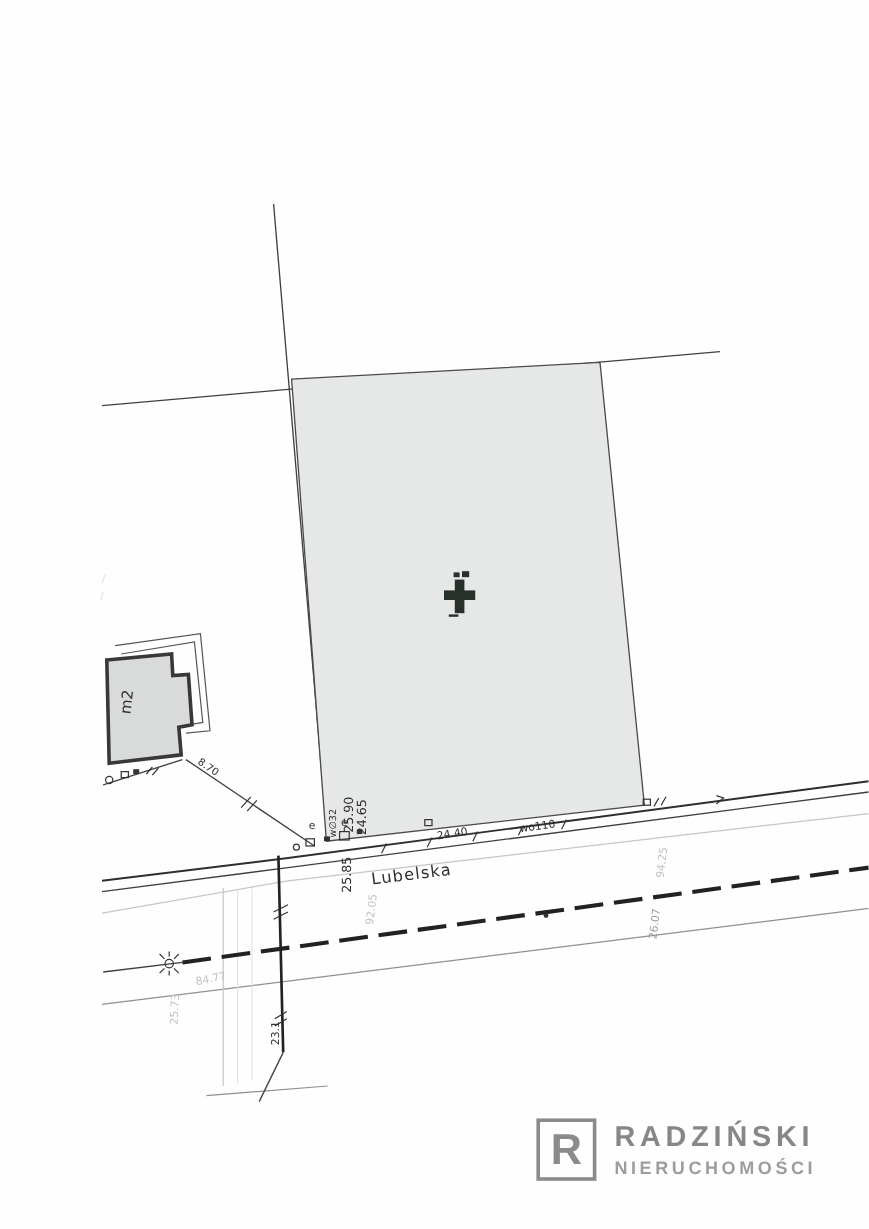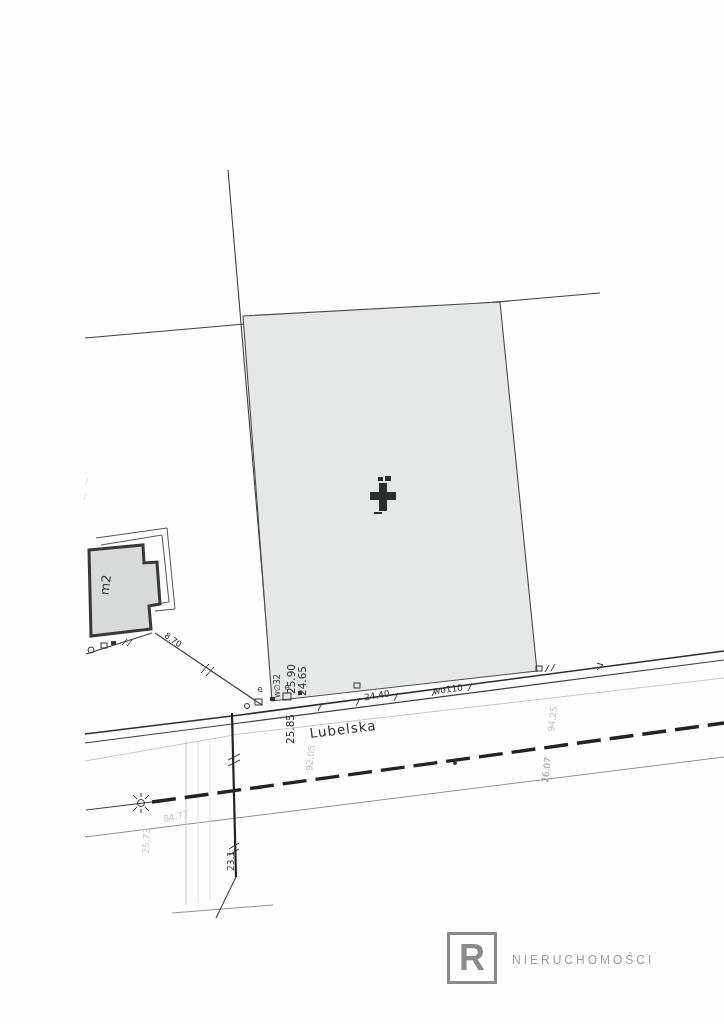--- a/index.html
+++ b/index.html
@@ -23,21 +23,21 @@
        color:#2f2f2f;white-space:nowrap;line-height:1;}
   .lbl.light{color:#c2c2c2;}
   .lbl.mid{color:#9a9a9a;}
   .street-lbl{position:absolute;transform:translate(-50%,-50%) rotate(-7deg);
        font-size:13.5px;letter-spacing:1px;color:#2e2e2e;}
   .logo{position:absolute;left:447px;top:932px;display:flex;align-items:center;gap:15px;
         font-family:"Liberation Sans",sans-serif;}
   .logo-box{width:44px;height:46px;border:3px solid #8b8b8b;display:flex;align-items:center;
         justify-content:center;font-weight:bold;font-size:36px;color:#8b8b8b;}
   .logo-brand{font-weight:700;font-size:24px;letter-spacing:4px;color:#878787;}
-  .logo-tagline{font-weight:400;font-size:12px;letter-spacing:3px;color:#9d9d9d;margin-top:3px;}
+  .logo-tagline{font-weight:700;font-size:15px;letter-spacing:3px;color:#9d9d9d;margin-top:3px;}
 </style>
 </head>
 <body>
 
 <div class="page">
 
   <svg width="724" height="1024" viewBox="0 0 724 1024">
 
     <g>
       <path class="ln" d="M228,170 L273,701"></path>
@@ -134,17 +134,18 @@
   <div class="lbl light" style="left:147px;top:841px;--r:-87deg;font-size:9px;">25.73</div>
   <div class="lbl" style="left:231px;top:861px;--r:-90deg;font-size:9px;">23.1</div>
   <div class="lbl" style="left:260px;top:689px;font-size:9px;">e</div>
   <div class="lbl" style="left:287px;top:687px;font-size:9px;">e</div>
 
   <div class="logo">
     <div class="logo-box">
       <span>R</span>
     </div>
     <div class="logo-text">
+      <div class="logo-brand">RADZIŃSKI</div>
       <div class="logo-tagline">NIERUCHOMOŚCI</div>
     </div>
   </div>
 
 </div>
 
 </body></html>

